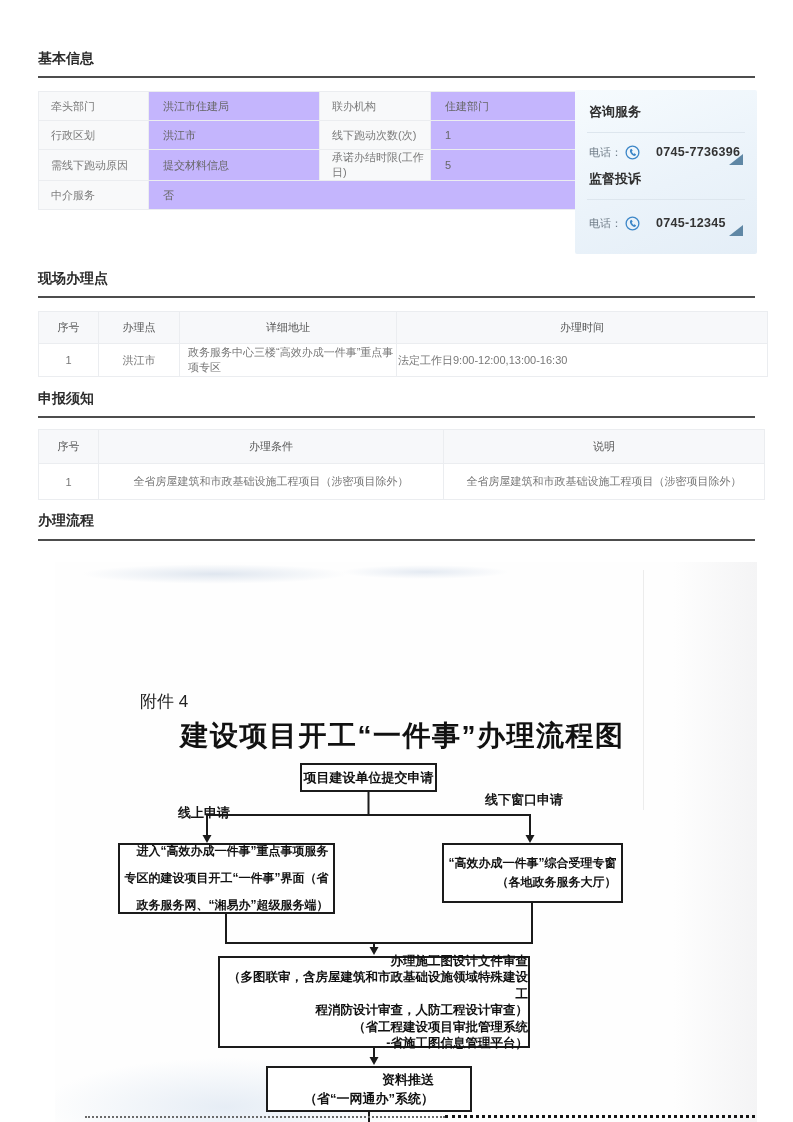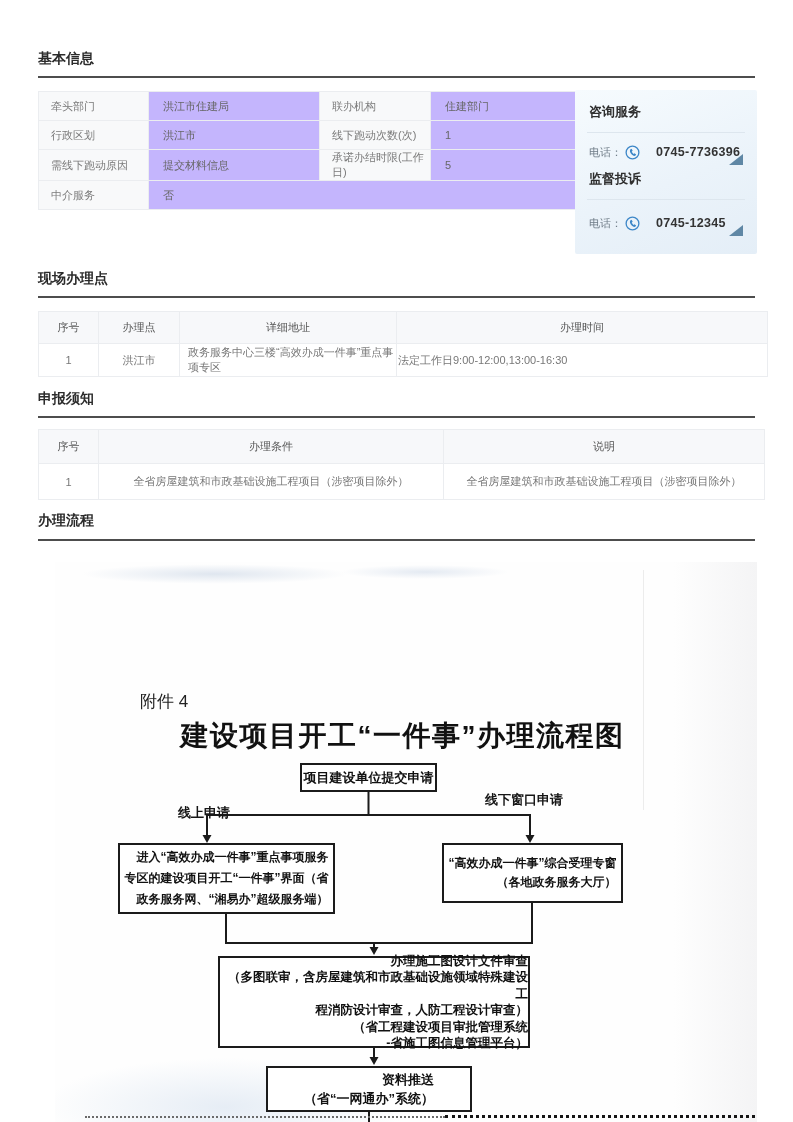--- a/index.html
+++ b/index.html
@@ -45,21 +45,21 @@
           linear-gradient(90deg,#fefefe 88%,#f4f4f5 100%),#fdfdfe;}
   .crease{position:absolute;left:588px;top:8px;width:1px;height:240px;background:#ececec;}
   .connectors{position:absolute;left:0;top:0;}
   .att{position:absolute;left:85px;top:128px;font-size:17px;color:#222;}
   .dtitle{position:absolute;left:75px;top:155px;width:545px;text-align:center;
           font-size:28px;font-weight:bold;letter-spacing:1.5px;color:#111;}
   .fbox{position:absolute;background:#fff;border:2px solid #1b1b1b;box-sizing:border-box;
         display:flex;align-items:center;justify-content:center;text-align:right;
         font-weight:bold;white-space:pre-line;color:#111;}
   .b-start{left:245px;top:201px;width:137px;height:29px;font-size:13px;}
-  .b-online{left:63px;top:281px;width:217px;height:71px;font-size:12px;line-height:21px;}
+  .b-online{left:63px;top:281px;width:217px;height:71px;font-size:12px;line-height:27px;}
   .b-offline{left:387px;top:281px;width:181px;height:60px;font-size:12px;line-height:19px;}
   .b-review{left:163px;top:394px;width:312px;height:92px;font-size:12.5px;line-height:16.5px;}
   .b-push{left:211px;top:504px;width:206px;height:46px;font-size:13px;line-height:19px;}
   .flab{position:absolute;font-size:13px;font-weight:bold;color:#161616;}
   .l-on{left:123px;top:234px;margin-top:8px;}
   .l-off{left:430px;top:229px;}
   .dots{position:absolute;height:0;}
   .d1{left:30px;top:554px;width:360px;border-top:2px dotted #6a6a6a;}
   .d2{left:390px;top:553px;width:310px;border-top:3px dotted #141414;}
 </style>

